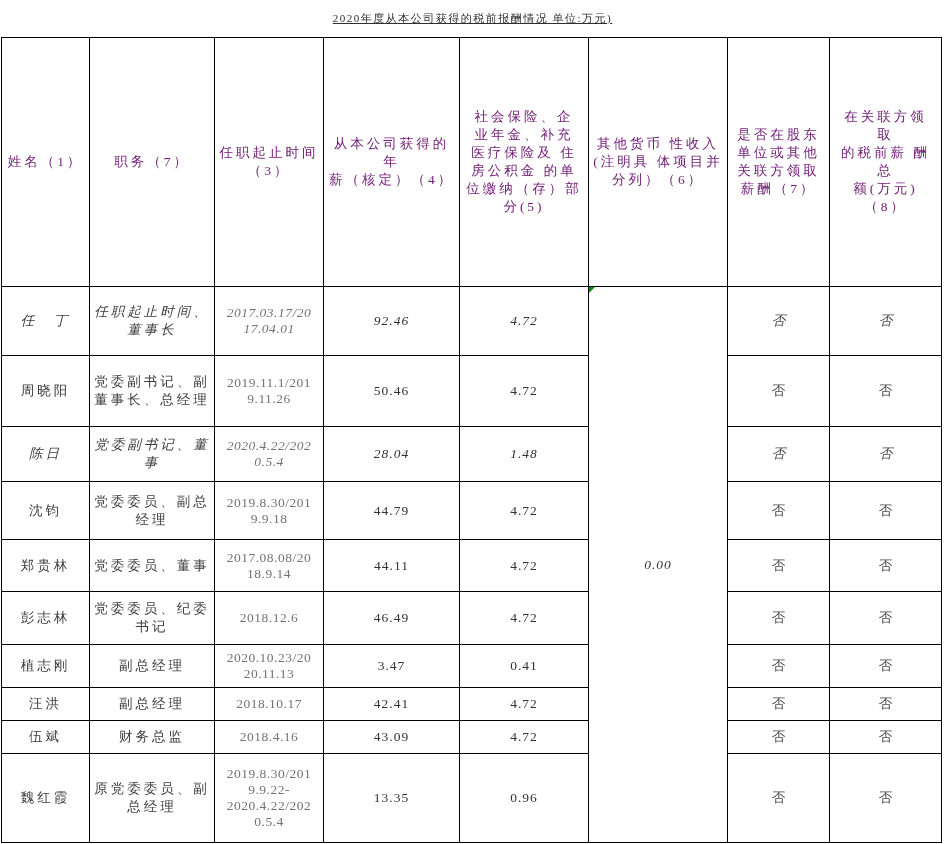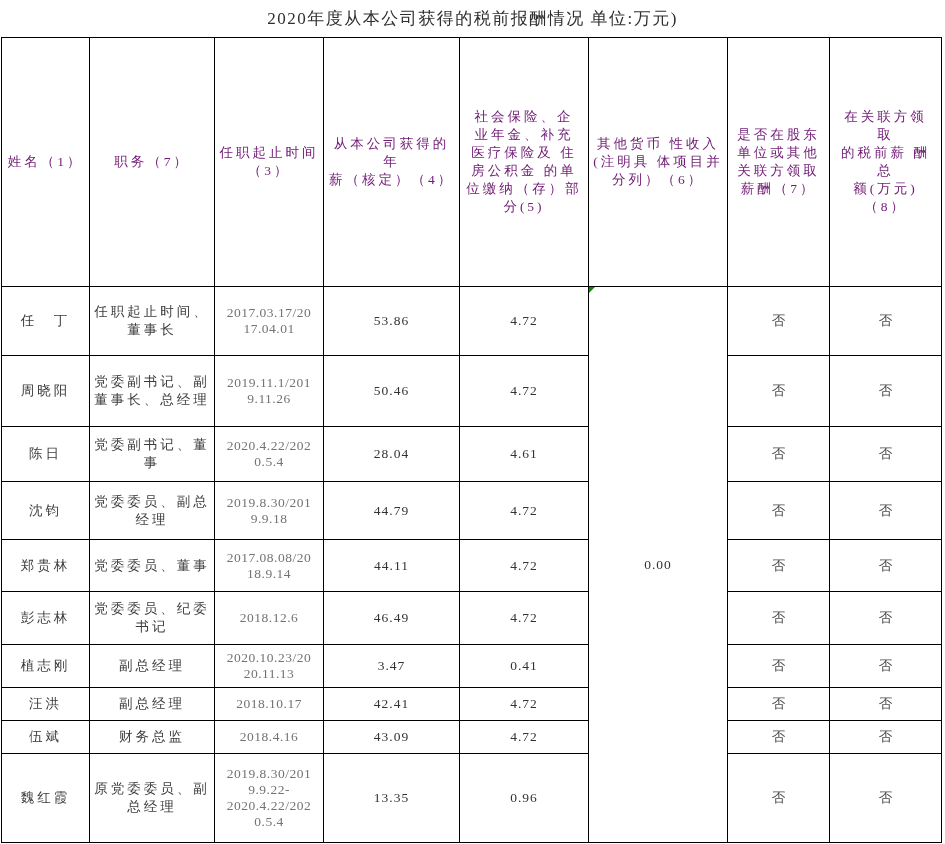--- a/index.html
+++ b/index.html
@@ -15,24 +15,25 @@
   .page {
     width: 945px;
     height: 844px;
     position: relative;
   }
   .title-bar {
     height: 37px;
     display: flex;
     align-items: center;
     justify-content: center;
-    font-size: 17px;
+    font-size: 11px;
     letter-spacing: 1.5px;
     color: #2f2f2f;
     white-space: pre;
+    text-decoration: underline;
   }
   table.report {
     border-collapse: collapse;
     table-layout: fixed;
     width: 940px;
     margin-left: 1px;
   }
   table.report th,
   table.report td {
     border: 1px solid #000000;
@@ -74,23 +75,23 @@
     position: absolute;
     top: 0;
     left: 0;
     width: 0;
     height: 0;
     border-top: 6px solid #0a8a0a;
     border-right: 6px solid transparent;
   }
   
   tr.hrow  { height: 249px; }
-  tr.r1  { height: 69px; }
+  tr.r1  { height: 69px; font-style: italic; }
   tr.r2  { height: 71px; }
-  tr.r3  { height: 55px; }
+  tr.r3  { height: 55px; font-style: italic; }
   tr.r4  { height: 58px; }
   tr.r5  { height: 52px; }
   tr.r6  { height: 53px; }
   tr.r7  { height: 43px; }
   tr.r8  { height: 33px; }
   tr.r9  { height: 33px; }
   tr.r10 { height: 89px; }
 </style>
 </head>
 <body>
@@ -135,21 +136,21 @@
 的税前薪 酬总
 额(万元)（8）</th>
       </tr>
     </thead>
     <tbody>
       <tr class="r1">
         <td class="cjk">任　丁</td>
         <td class="cjk">任职起止时间、董事长</td>
         <td class="term">2017.03.17/20
 17.04.01</td>
-        <td class="num">53.86</td>
+        <td class="num">92.46</td>
         <td class="num">4.72</td>
         <td class="num merged-cell" rowspan="10">
           <span class="error-indicator"></span>
           <span>0.00</span>
         </td>
         <td class="yn">否</td>
         <td class="yn">否</td>
       </tr>
       <tr class="r2">
         <td class="cjk">周晓阳</td>
@@ -160,21 +161,21 @@
         <td class="num">4.72</td>
         <td class="yn">否</td>
         <td class="yn">否</td>
       </tr>
       <tr class="r3">
         <td class="cjk">陈日</td>
         <td class="cjk">党委副书记、董事</td>
         <td class="term">2020.4.22/202
 0.5.4</td>
         <td class="num">28.04</td>
-        <td class="num">4.61</td>
+        <td class="num">1.48</td>
         <td class="yn">否</td>
         <td class="yn">否</td>
       </tr>
       <tr class="r4">
         <td class="cjk">沈钧</td>
         <td class="cjk">党委委员、副总经理</td>
         <td class="term">2019.8.30/201
 9.9.18</td>
         <td class="num">44.79</td>
         <td class="num">4.72</td>

